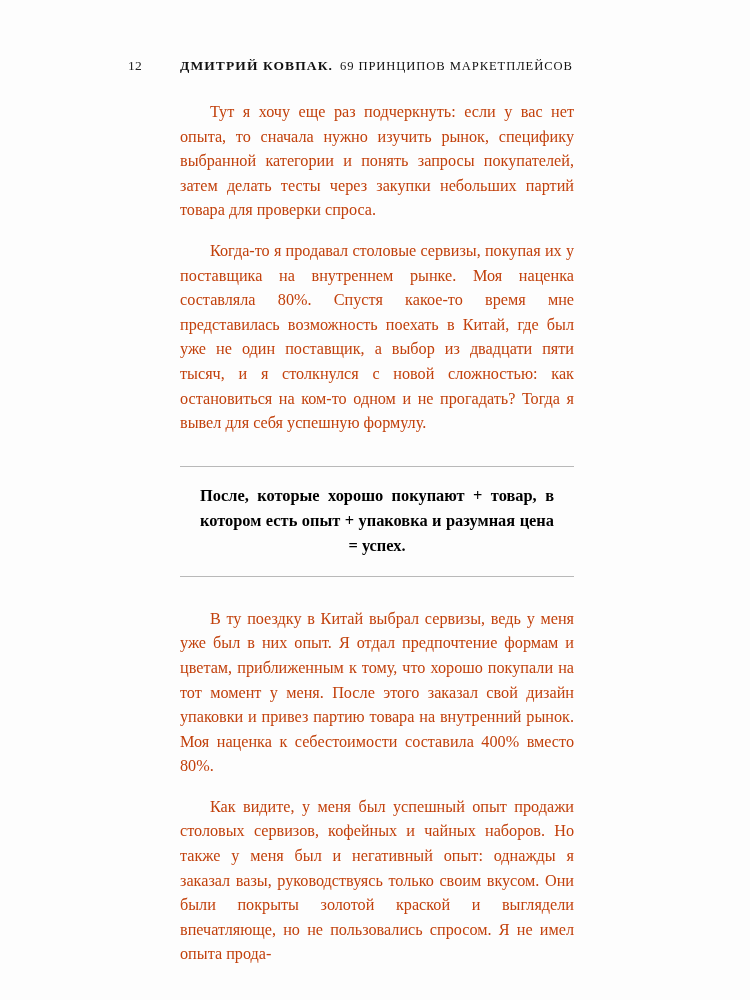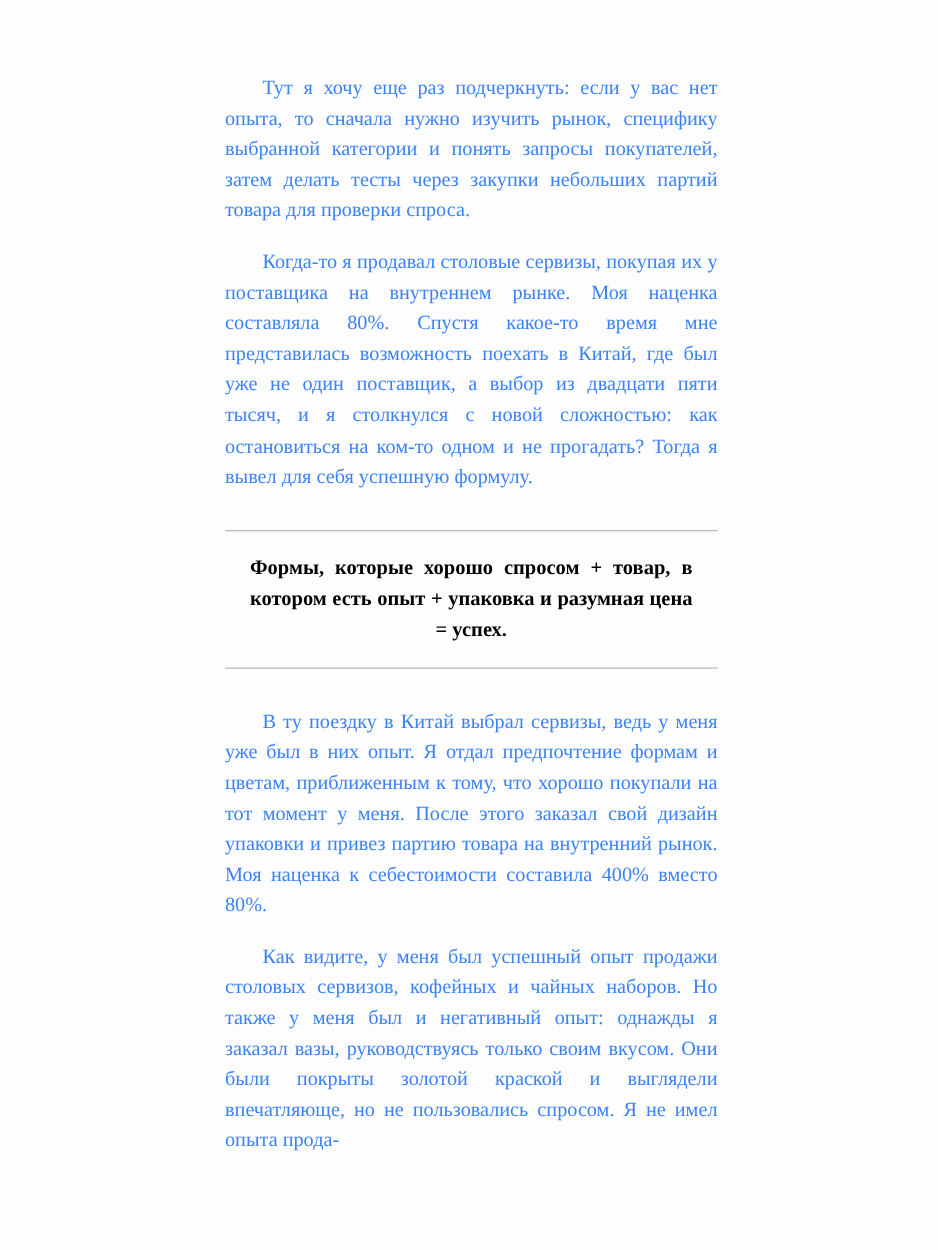--- a/index.html
+++ b/index.html
@@ -62,21 +62,21 @@
   .body-col {
     width: 394px;
     margin-left: 52px;
   }
   p.para {
     margin: 0;
     font-size: 16.2px;
     line-height: 24.6px;
     text-align: justify;
     text-indent: 30px;
-    color: #3b82f6;
+    color: #c2410c;
     hyphens: manual;
   }
   p.para + p.para {
     margin-top: 16px;
   }
   
   .callout {
     margin: 30px 0 30px 0;
     width: 394px;
     padding: 16px 6px 18px 6px;
@@ -94,28 +94,34 @@
     color: #000;
     padding: 0 14px;
   }
 </style>
 </head>
 <body>
 
 <div class="page">
   <div class="page-inner">
 
+    <div class="running-head">
+      <span class="folio">12</span>
+      <span class="rh-author">ДМИТРИЙ КОВПАК.</span>
+      <span class="rh-sep"></span>
+      <span class="rh-title">69 ПРИНЦИПОВ МАРКЕТПЛЕЙСОВ</span>
+    </div>
 
     <div class="body-col">
 
       <p class="para">Тут я хочу еще раз подчеркнуть: если у вас нет опыта, то сначала нужно изучить рынок, специфику выбранной категории и понять запросы покупателей, затем делать тесты через закупки небольших партий товара для проверки спроса.</p>
       <p class="para">Когда-то я продавал столовые сервизы, покупая их у поставщика на внутреннем рынке. Моя наценка составляла 80%. Спустя какое-то время мне представилась возможность поехать в Китай, где был уже не один поставщик, а выбор из двадцати пяти тысяч, и я столкнулся с новой сложностью: как остановиться на ком-то одном и не прогадать? Тогда я вывел для себя успешную формулу.</p>
 
       <div class="callout">
-        <p>Формы, которые хорошо спросом + товар, в котором есть опыт + упаковка и разумная цена = успех.</p>
+        <p>После, которые хорошо покупают + товар, в котором есть опыт + упаковка и разумная цена = успех.</p>
       </div>
 
       <p class="para">В ту поездку в Китай выбрал сервизы, ведь у меня уже был в них опыт. Я отдал предпочтение формам и цветам, приближенным к тому, что хорошо покупали на тот момент у меня. После этого заказал свой дизайн упаковки и привез партию товара на внутренний рынок. Моя наценка к себестоимости составила 400% вместо 80%.</p>
       <p class="para">Как видите, у меня был успешный опыт продажи столовых сервизов, кофейных и чайных наборов. Но также у меня был и негативный опыт: однажды я заказал вазы, руководствуясь только своим вкусом. Они были покрыты золотой краской и выглядели впечатляюще, но не пользовались спросом. Я не имел опыта прода-</p>
 
     </div>
   </div>
 </div>
 
 </body></html>

